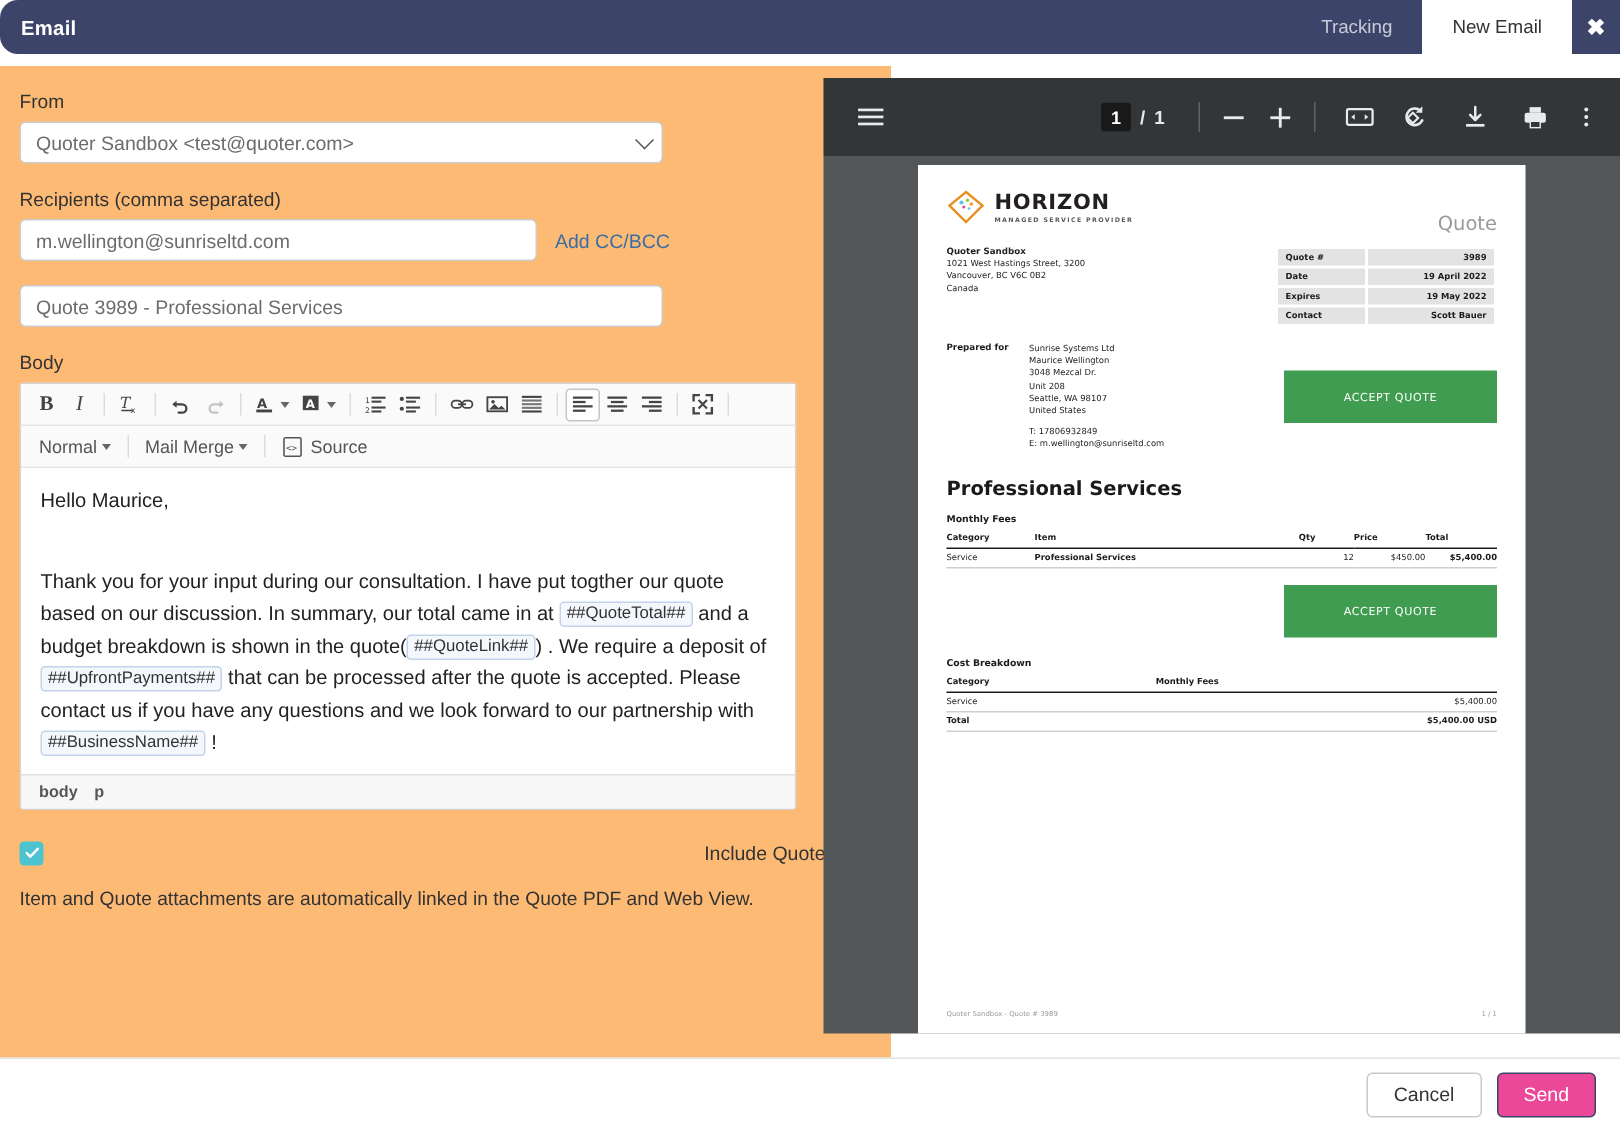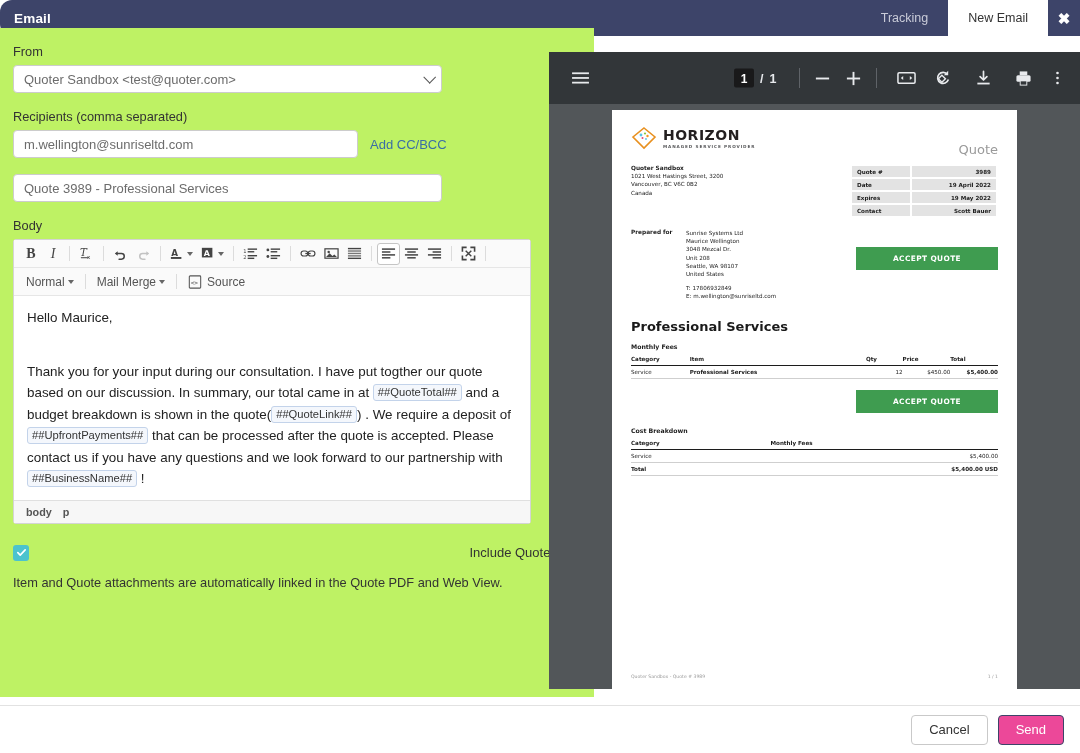--- a/index.html
+++ b/index.html
@@ -28,22 +28,22 @@
   }
   .tab.active { background:#ffffff; color:#333; }
   .close-btn {
     width:32px; display:flex; align-items:center; justify-content:center;
     color:#fff; cursor:pointer; background:#3d4469;
   }
   .close-glyph { font-size:15px; font-weight:bold; line-height:1; }
 
   
   .left-pane {
-    position:absolute; left:0; top:28px; width:594px; height:669px;
-    padding:16px 14px 0 13px; overflow:hidden; background:#bef264;
+    position:absolute; left:0; top:44px; width:594px; height:669px;
+    padding:16px 14px 0 13px; overflow:hidden; background:#fdba74;
   }
   .field-label { font-size:12.8px; color:#333; margin:0 0 6px 0; }
   .field-gap { height:16px; }
   .input-box {
     width:429px; height:28px; border:1px solid #ccc; border-radius:4px;
     background:#fff; color:#6c6c6c; font-size:13px;
     padding:0 10px; display:flex; align-items:center; position:relative;
   }
   .select-box { padding-right:26px; }
   .select-caret {
@@ -167,22 +167,22 @@
   .meta-table tr { height:11px; }
   .meta-table td { background:#e3e3e3; padding:1px 5px; font-weight:bold; }
   .meta-table td.val { text-align:right; }
 
   .prep-row { display:flex; justify-content:space-between; margin-top:11px; }
   .prep-left { display:flex; gap:13px; }
   .prep-title { font-size:5.8px; font-weight:bold; width:42px; }
   .prep-body { font-size:5.6px; line-height:8.2px; }
   .prep-contact { margin-top:6px; }
   .accept-btn {
-    background:#3f9c50; color:#fff; font-size:7.4px; font-weight:bold;
-    letter-spacing:.4px; width:142px; height:23px;
+    background:#3f9c50; color:#fff; font-size:7.4px; font-weight:normal;
+    letter-spacing:.4px; width:142px; height:35px;
     display:flex; align-items:center; justify-content:center; margin-top:18px;
     cursor:pointer;
   }
   .accept-btn.second { margin:11px 0 0 auto; }
 
   .sec-title { font-size:13px; font-weight:bold; margin-top:18px; color:#1a1a1a; }
   .sub-title { font-size:6.2px; font-weight:bold; margin-top:9px; }
 
   table.ln { width:100%; border-collapse:collapse; margin-top:4px; }
   table.ln th {

